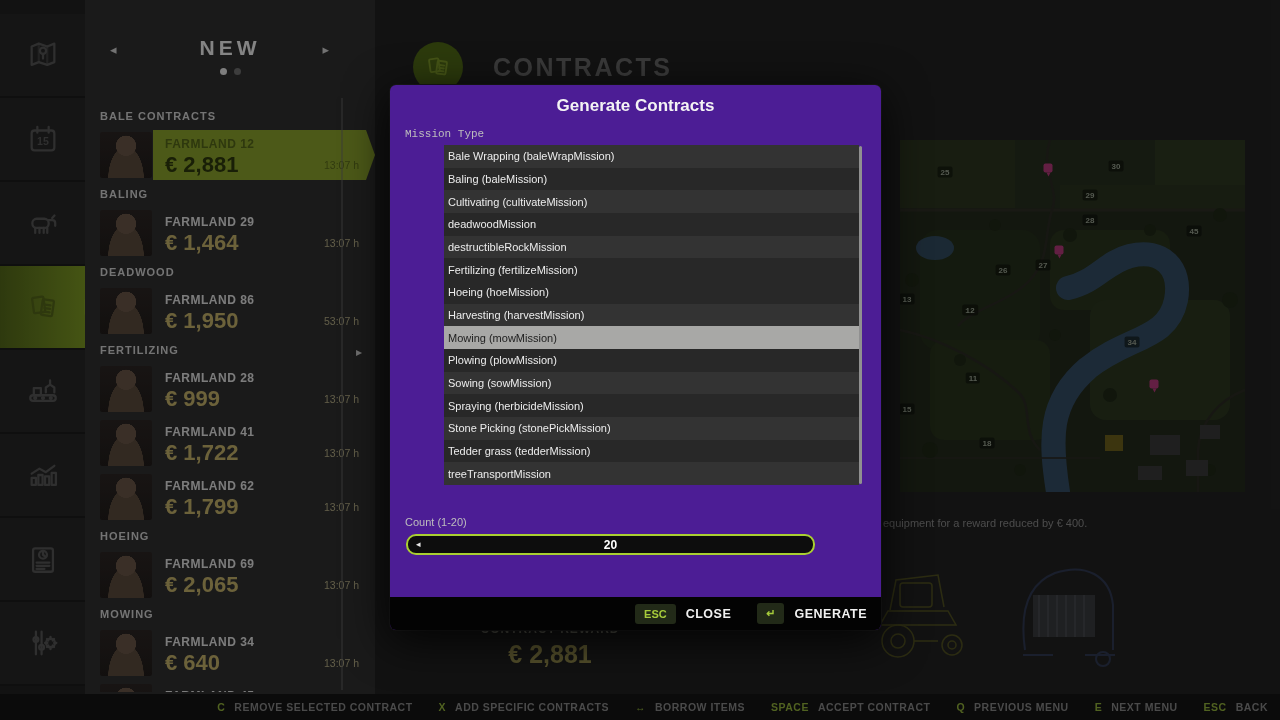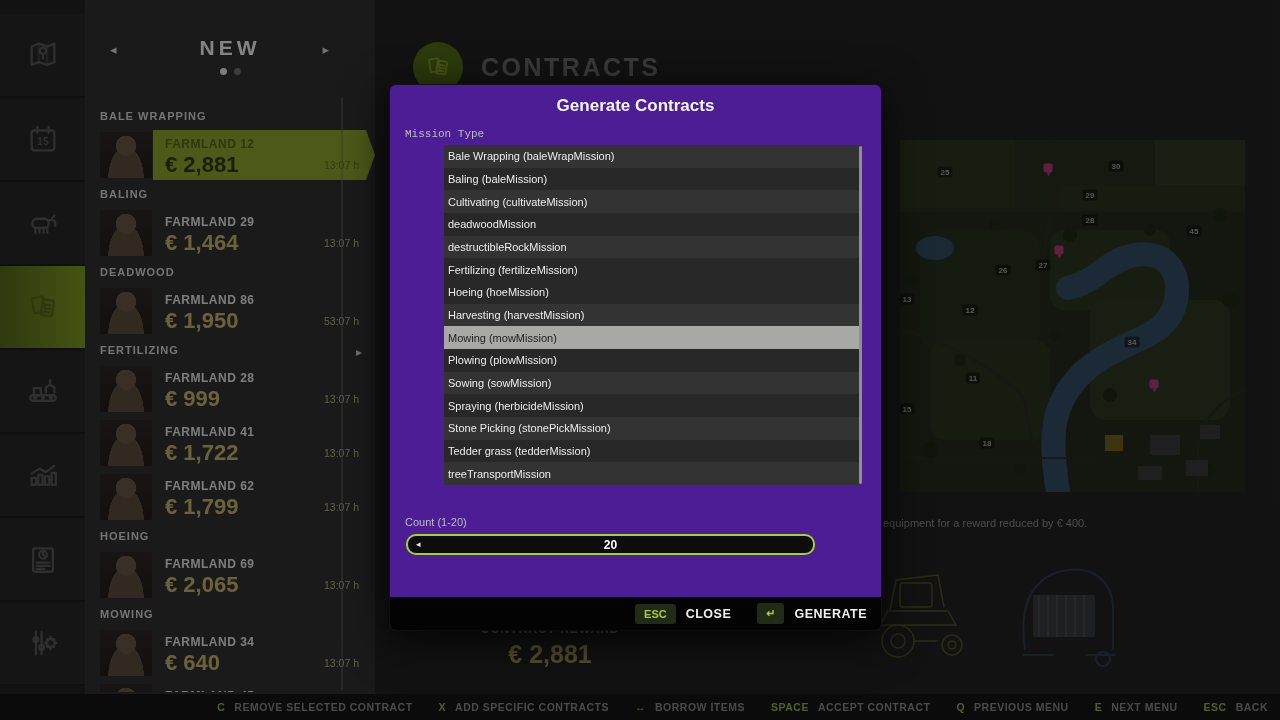--- a/index.html
+++ b/index.html
@@ -44,21 +44,21 @@
   .c-price{font-size:22px;font-weight:bold;color:#c5b26b;margin-top:1px;}
   .c-time{position:absolute;right:16px;bottom:9px;font-size:10.5px;color:#b3ab84;}
   .c-card.selected .c-title{color:#55661a;}
   .c-card.selected .c-price{color:#2f3a0e;}
   .c-card.selected .c-time{color:#5a6b1c;}
   .panel-scrollbar{position:absolute;left:256px;top:98px;width:2px;height:592px;background:#6a6a6a;opacity:.45;}
   .panel-next{position:absolute;left:271px;top:345px;color:#cccccc;font-size:12px;}
 
   
   .main-bg{position:absolute;left:375px;top:0;width:905px;height:720px;background:#222222;}
-  .page-head{position:absolute;left:38px;top:42px;display:flex;align-items:center;gap:18px;text-align:right;}
+  .page-head{position:absolute;left:38px;top:42px;display:flex;align-items:center;gap:30px;text-align:right;}
   .page-head-icon{width:50px;height:50px;border-radius:50%;background:#506a16;display:flex;align-items:center;justify-content:center;}
   .page-title{color:#6a6a6a;font-size:25px;font-weight:bold;letter-spacing:2.5px;}
   .info-frag{position:absolute;left:508px;top:517px;width:390px;color:#8a8a8a;font-size:11px;}
   .reward-box{position:absolute;left:65px;top:622px;width:220px;text-align:center;}
   .reward-label{color:#8e8e80;font-size:12px;font-weight:bold;letter-spacing:1px;}
   .reward-value{color:#9c9350;font-size:25px;font-weight:bold;margin-top:4px;}
 
   
   .map{position:absolute;left:525px;top:140px;width:345px;height:352px;background:#242a1d;overflow:hidden;}
   .map svg{position:absolute;inset:0;}
@@ -198,21 +198,21 @@
 
     <div class="panel">
       <span class="pg-arrow arrow-left">◂</span>
       <div class="panel-header">NEW</div>
       <span class="pg-arrow arrow-right">▸</span>
       <div class="dots" id="page-dots">
           <span class="dot active"></span>
           <span class="dot"></span>
         </div>
       <div class="contract-list" id="contract-list">
-          <div class="cat-label">BALE WRAPPING</div>
+          <div class="cat-label">BALE CONTRACTS</div>
           <div class="c-card selected">
             <div class="c-avatar"></div>
             <div class="c-body">
               <div class="c-title">FARMLAND 12</div>
               <div class="c-price">€ 2,881</div>
               <div class="c-time">13:07 h</div>
             </div>
           </div>
           <div class="cat-label">BALING</div>
           <div class="c-card">

